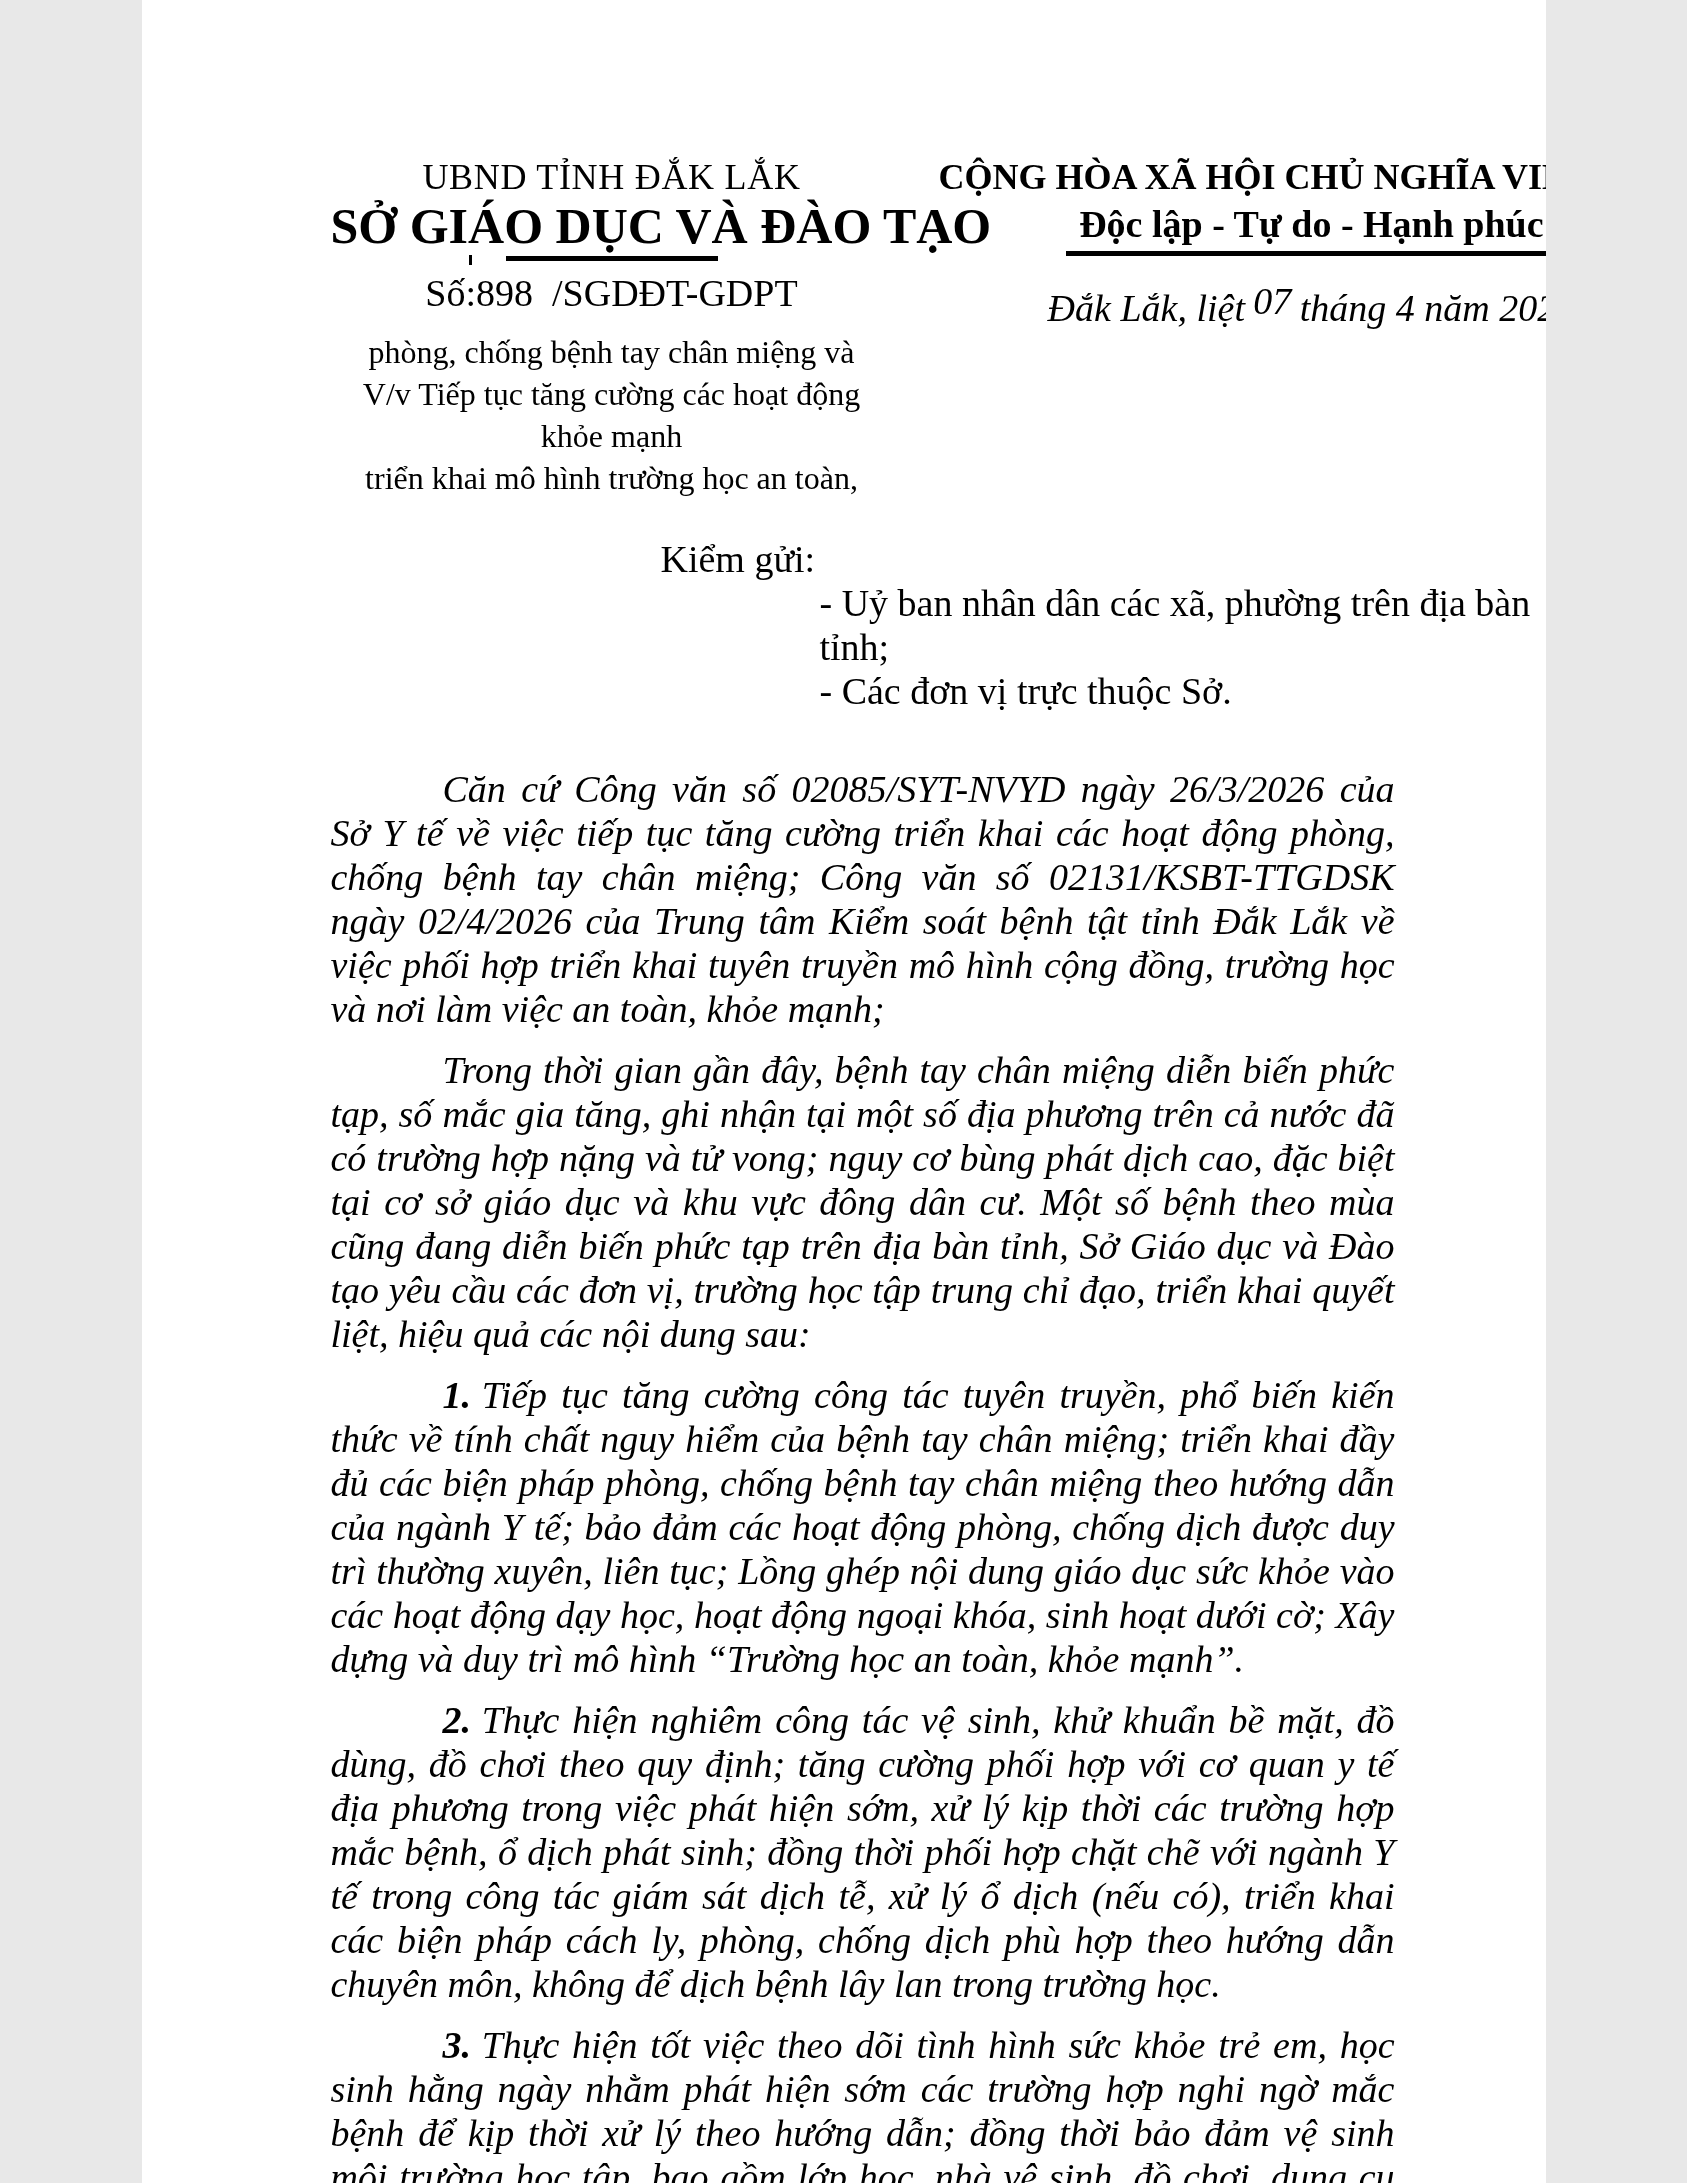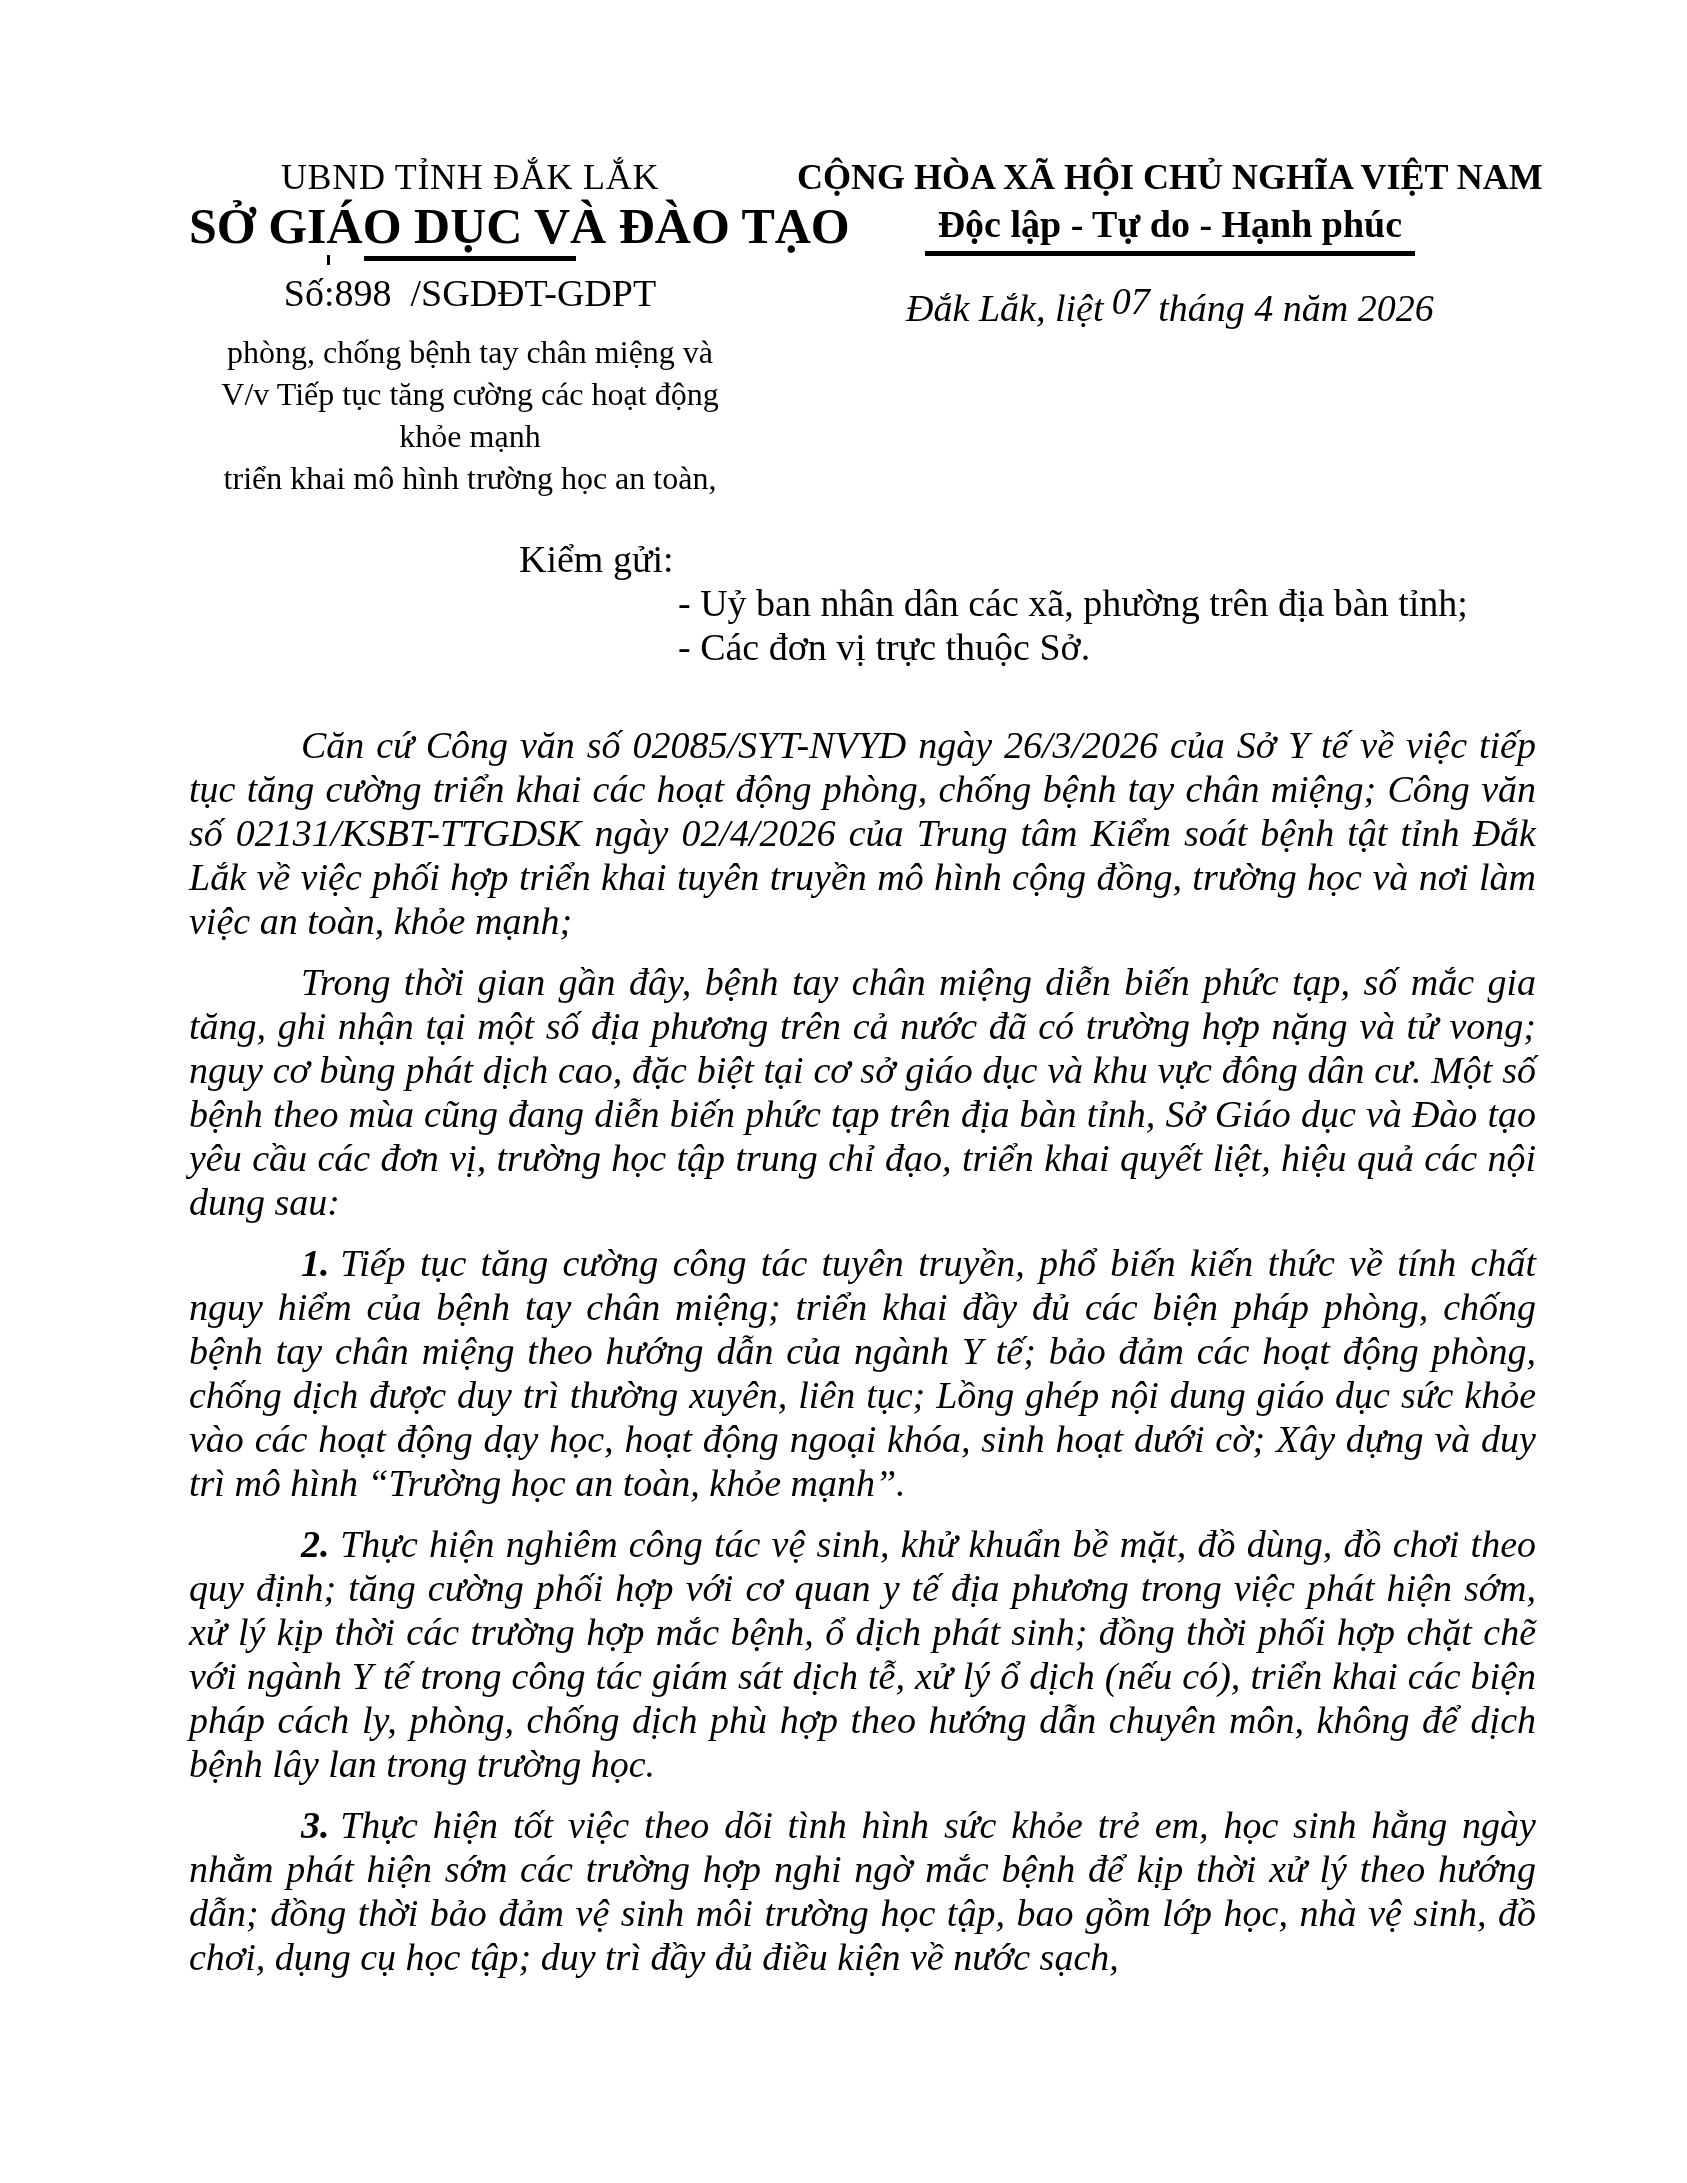--- a/index.html
+++ b/index.html
@@ -3,21 +3,21 @@
 <meta charset="utf-8">
 <title>Công văn 898/SGDĐT-GDPT</title>
 <style>
   html, body {
     margin: 0;
     padding: 0;
     background: #e8e8e8;
   }
   .page {
     position: relative;
-    width: 1687px;
+    width: 1404px;
     height: 2183px;
     margin: 0 auto;
     background: #ffffff;
     color: #000000;
     font-family: "Liberation Serif", "DejaVu Serif", serif;
     overflow: hidden;
     box-sizing: border-box;
     padding-top: 157px;
   }
 

